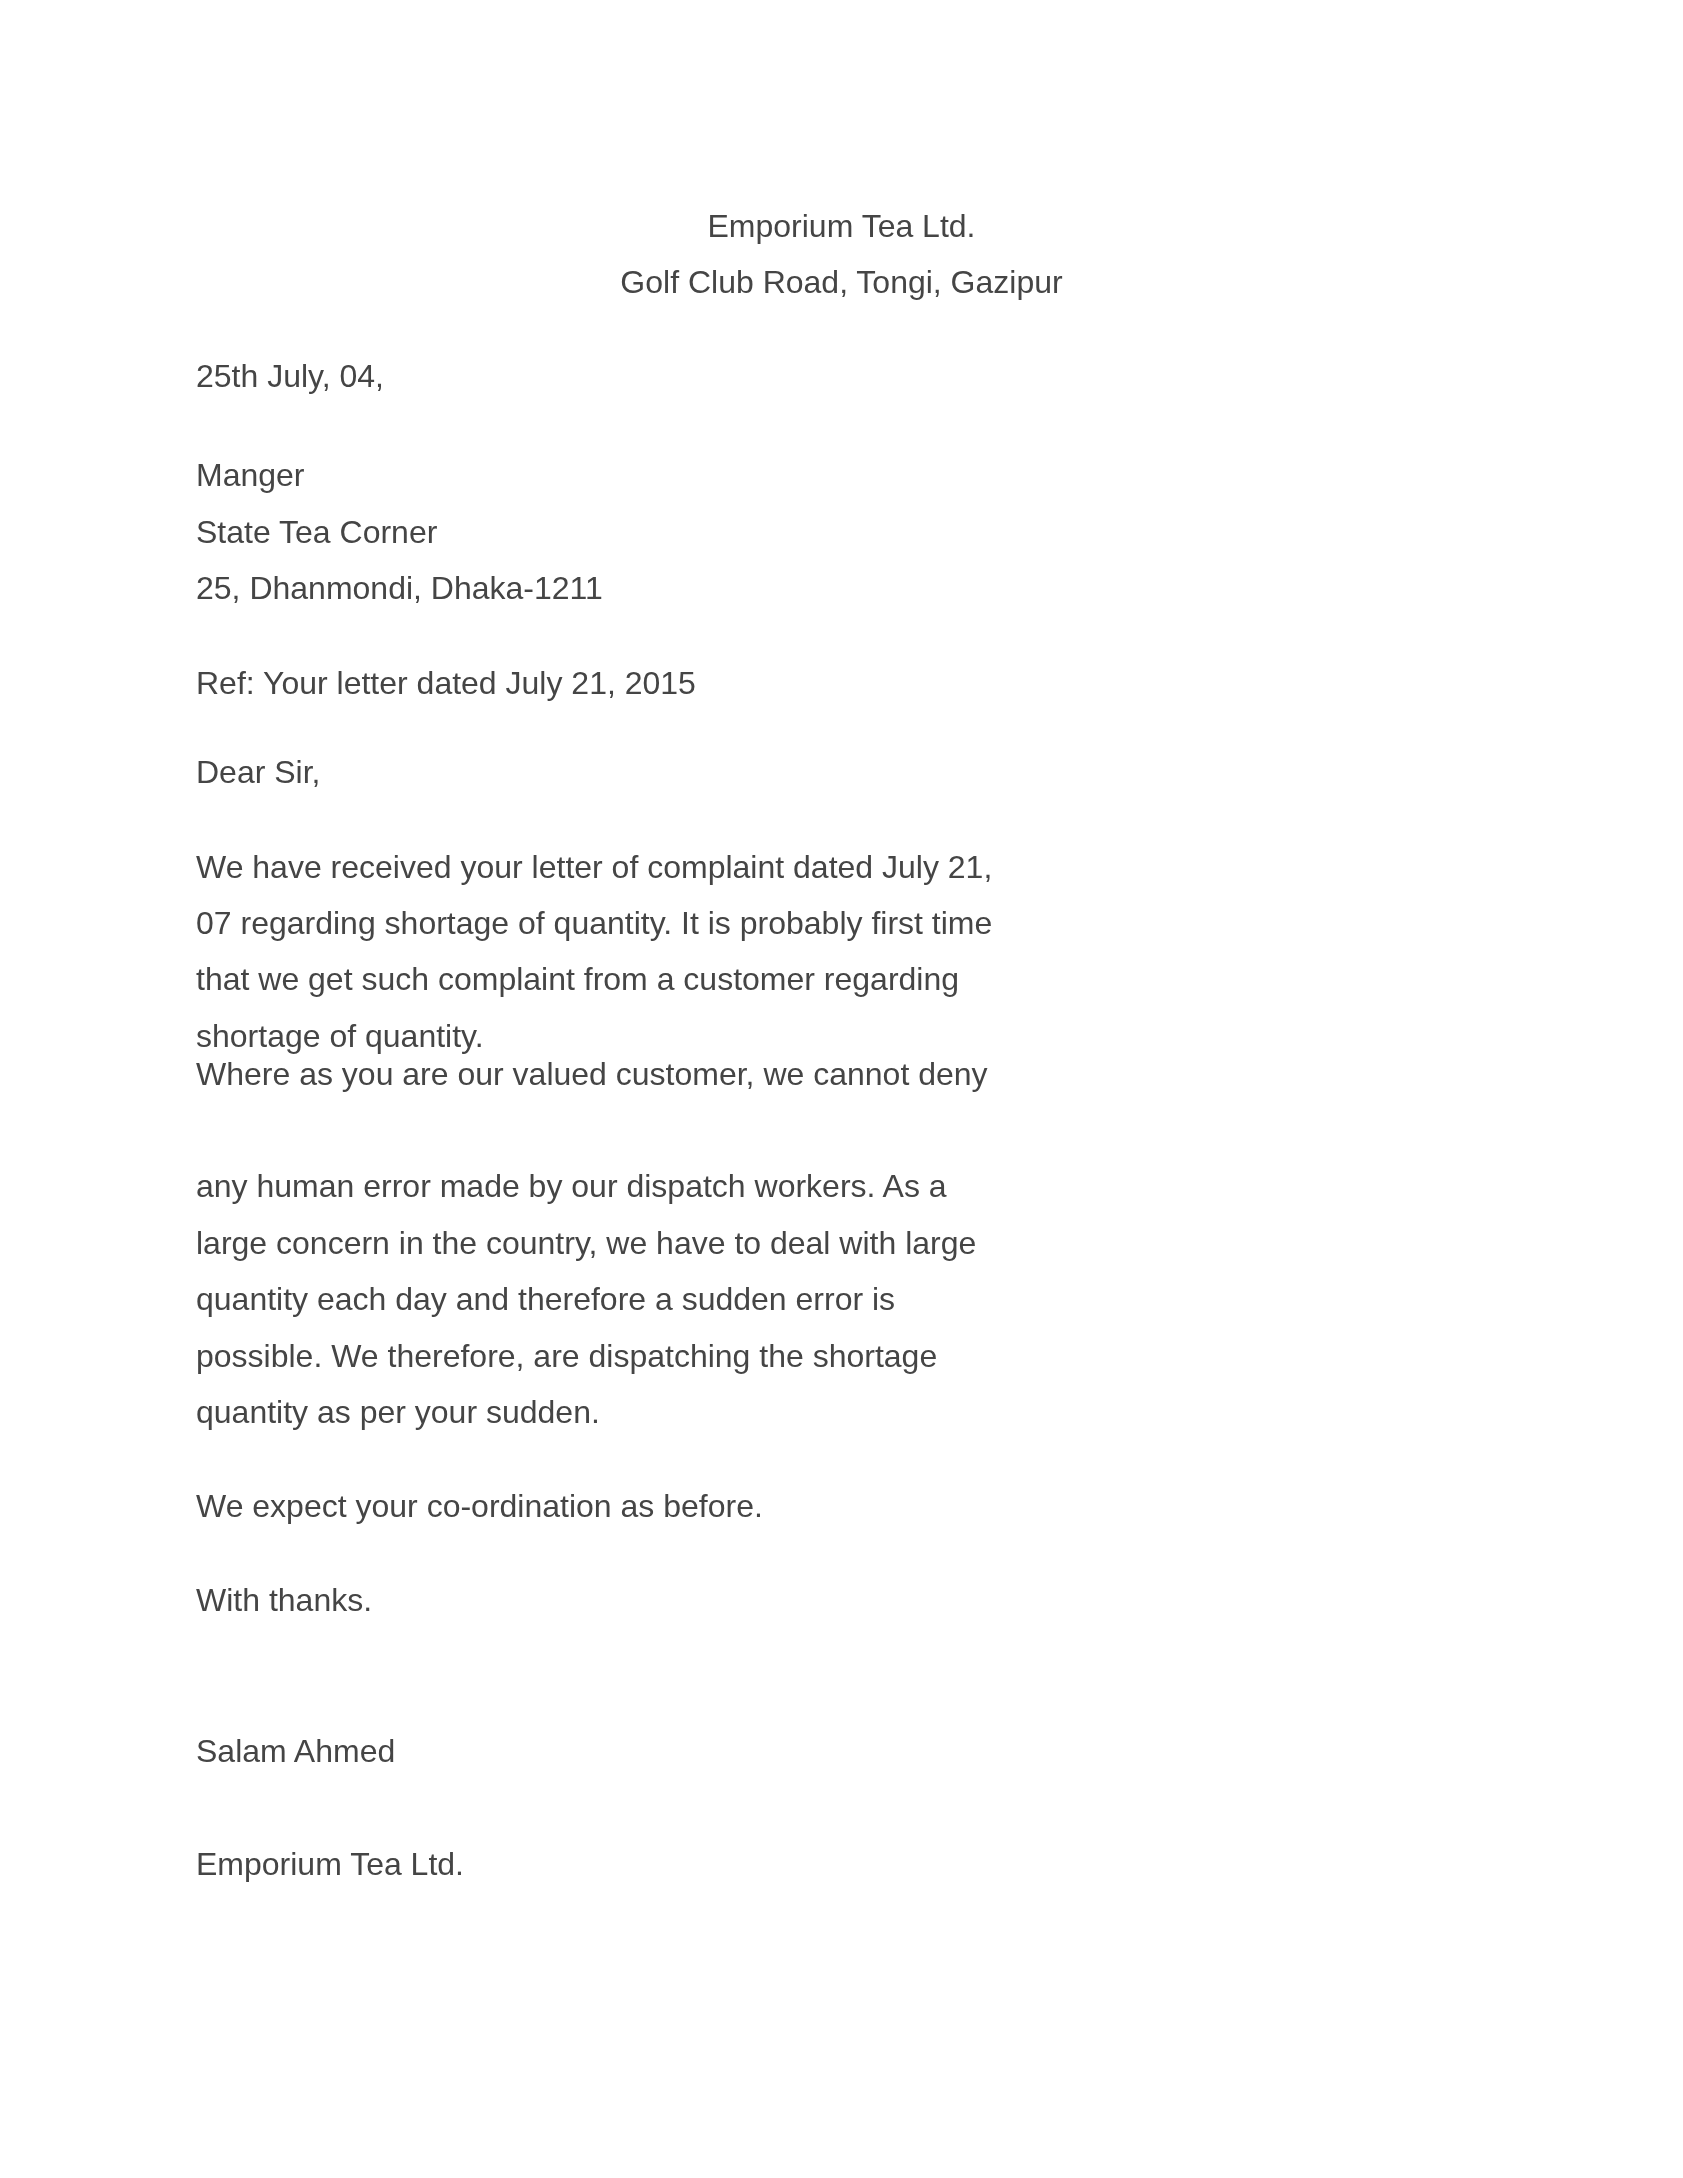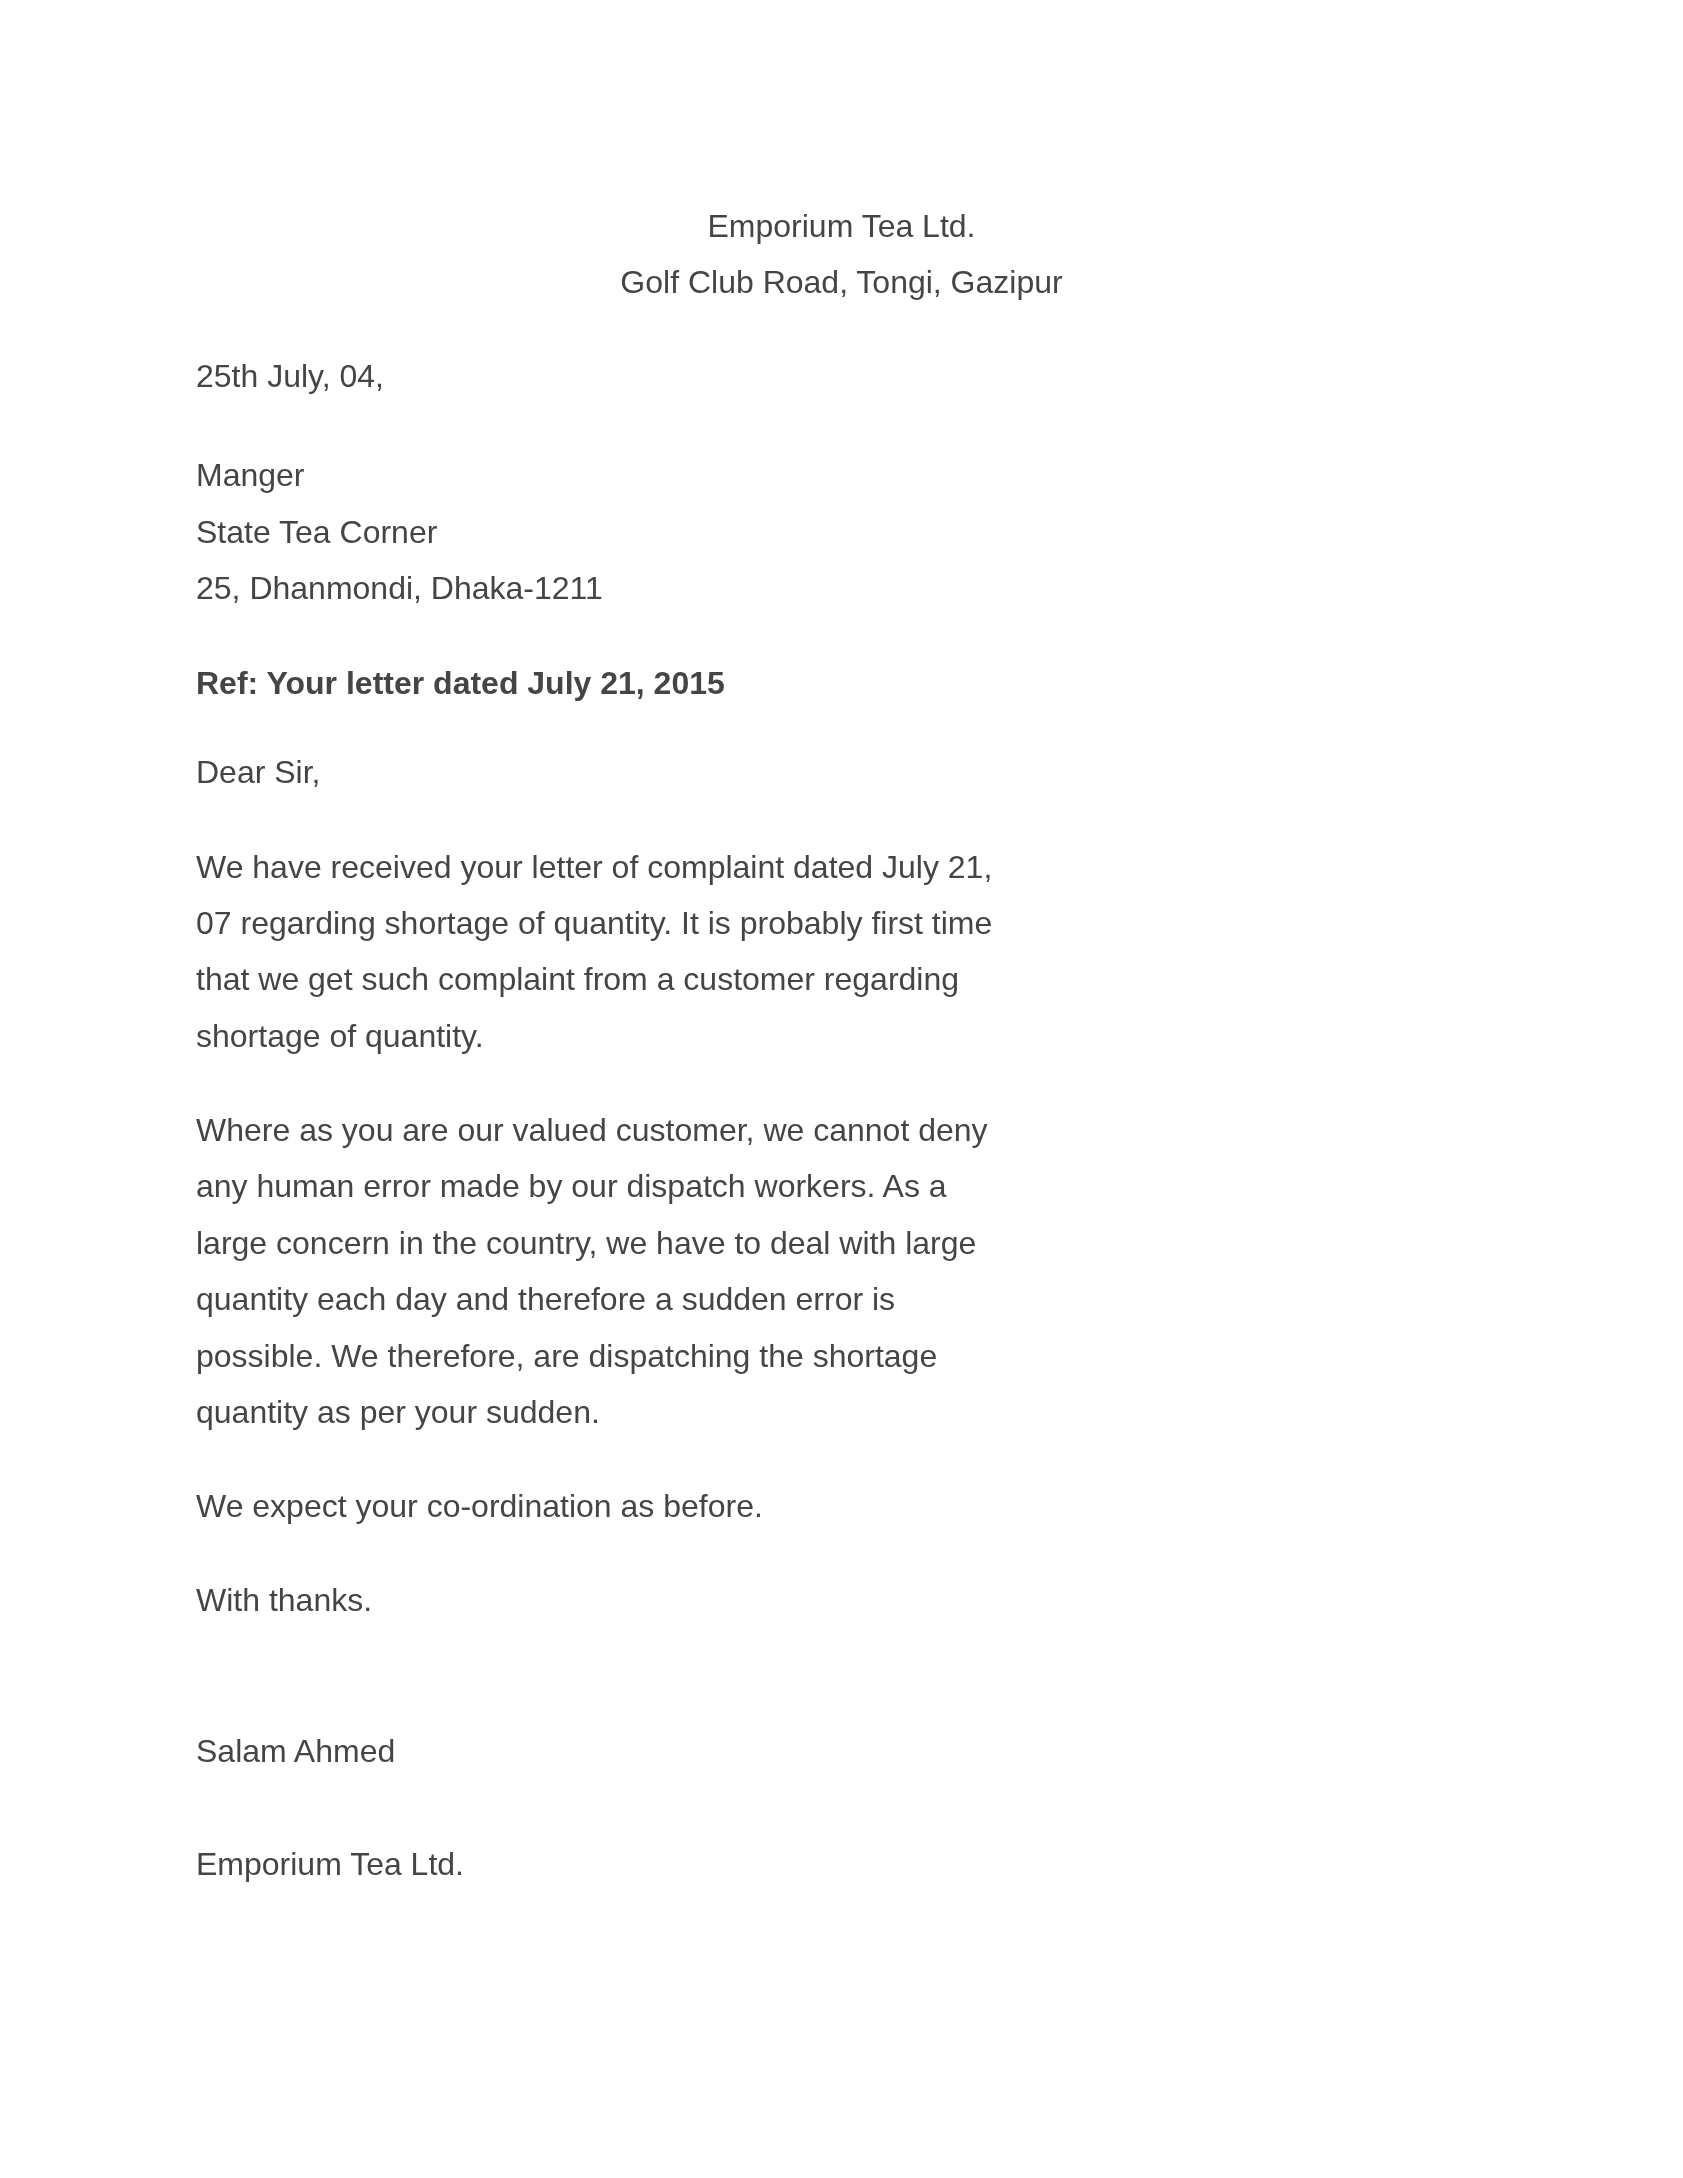--- a/index.html
+++ b/index.html
@@ -6,21 +6,21 @@
     body { width: 1683px; height: 2178px; position: relative; overflow: hidden; }
     .page {
       position: absolute; left: 0; top: 0; width: 1683px; height: 2178px;
       font-family: "Liberation Sans", sans-serif;
       color: #454545;
       font-size: 32px;
       line-height: 56px;
     }
     .line { position: absolute; left: 196px; white-space: nowrap; }
     .center { left: 0; width: 1683px; text-align: center; }
-    .bold { font-weight: bold; }
+    .bold { font-weight: normal; }
   </style>
 </head>
 <body>
 
 <div class="page">
   <div class="line center" style="top:198px">Emporium Tea Ltd.</div>
   <div class="line center" style="top:254px">Golf Club Road, Tongi, Gazipur</div>
 
   <div class="line" style="top:348px">25th July, 04,</div>
 
@@ -33,21 +33,21 @@
   <div class="line" style="top:744px">Dear Sir,</div>
 
   <div>
     <div class="line" style="top:839px">We have received your letter of complaint dated July 21,</div>
     <div class="line" style="top:895px">07 regarding shortage of quantity. It is probably first time</div>
     <div class="line" style="top:951px">that we get such complaint from a customer regarding</div>
     <div class="line" style="top:1008px">shortage of quantity.</div>
   </div>
 
   <div>
-    <div class="line" style="top:1102px">Where as you are our valued customer, we cannot deny</div>
+    <div class="line" style="top:1046px">Where as you are our valued customer, we cannot deny</div>
     <div class="line" style="top:1158px">any human error made by our dispatch workers. As a</div>
     <div class="line" style="top:1215px">large concern in the country, we have to deal with large</div>
     <div class="line" style="top:1271px">quantity each day and therefore a sudden error is</div>
     <div class="line" style="top:1328px">possible. We therefore, are dispatching the shortage</div>
     <div class="line" style="top:1384px">quantity as per your sudden.</div>
   </div>
 
   <div class="line" style="top:1478px">We expect your co-ordination as before.</div>
 
   <div class="line" style="top:1572px">With thanks.</div>

